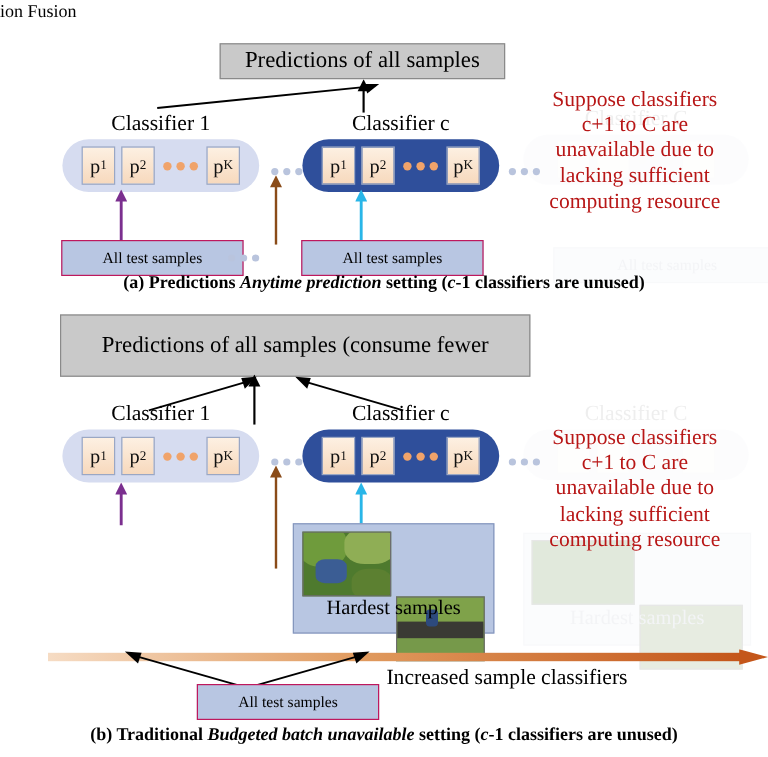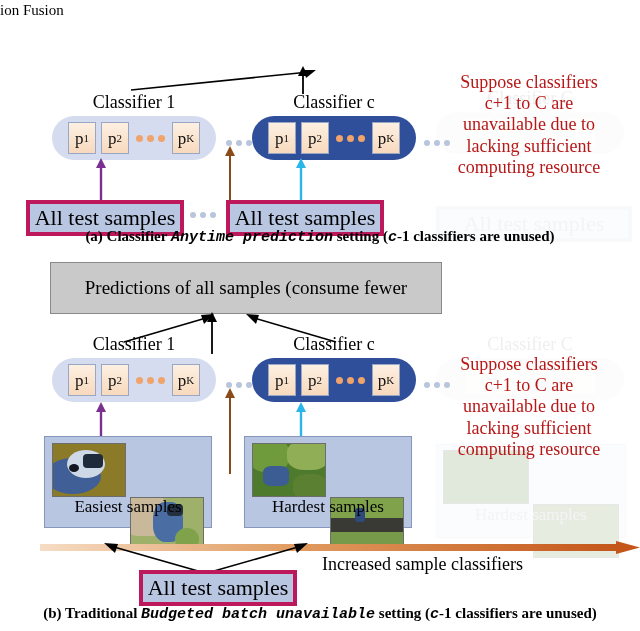--- a/index.html
+++ b/index.html
@@ -14,23 +14,23 @@
   #hdr-left{position:absolute;left:0px;top:0px;font-size:15px;font-family:"Liberation Serif",serif;white-space:nowrap;}
   #hdr-right{position:absolute;left:178px;top:0px;font-size:15px;font-family:"Liberation Serif",serif;white-space:nowrap;}
 
   
   .grey-box{
     background:#c9c9c9;border:1px solid #8a8a8a;
     display:flex;align-items:center;justify-content:center;
     font-size:19px;line-height:1.05;text-align:center;
   }
   .blue-box{
-    background:#b8c6e2;border:4px solid #be185d;
+    background:#b8c6e2;border:1px solid #be185d;
     display:flex;align-items:center;justify-content:center;
-    font-size:22px;text-align:center;
+    font-size:13px;text-align:center;margin-left:25px;
   }
   .clf-title{font-size:18px;text-align:center;white-space:nowrap;}
   .clf-title.faded{color:#cfcfcf;}
 
   
   .pill{
     border-radius:22px;display:flex;align-items:center;
     justify-content:center;gap:5px;box-sizing:border-box;
   }
   .pill.light{background:#d6dcf0;}
@@ -52,21 +52,21 @@
 
   
   .red-note{
     color:#b81717;font-size:18px;line-height:1.18;text-align:center;
     font-family:"Liberation Serif",serif;
   }
   .caption{
     font-size:15px;font-weight:bold;text-align:center;width:100%;
     white-space:nowrap;
   }
-  .caption em{font-style:italic;font-family:Liberation Mono, monospace;}
+  .caption em{font-style:italic;}
 
   
   .photo{border:1px solid #6d6d6d;overflow:hidden;position:relative;}
   .ph-jay1{background:#8b7a28;}
   .ph-jay2{background:#9fb06a;}
   .ph-tree{background:#4e7a2e;}
   .ph-fence{background:#6e8f4a;}
   .photo .blob{position:absolute;border-radius:50%;}
   .faded-wrap{opacity:.16;}
 </style>
@@ -87,20 +87,21 @@
       <div class="dots ghost">
           <i></i>
           <i></i>
           <i></i>
         </div>
       <div class="pbox faded"></div>
     </div>
     <div class="blue-box abs" style="left:6px;top:118px;width:188px;height:28px;background:#e9edf5;border-color:#d6dbe6;color:#b9c0cd;">All test samples</div>
   </div>
 
+  <div class="grey-box abs" style="left:183px;top:6px;width:236px;height:28px;">Predictions of all samples</div>
 
   <div class="abs" style="left:126px;top:36px;width:190px;height:26px;">
     <svg width="190" height="26" viewBox="0 0 190 26">
       <line x1="5" y1="24" x2="183" y2="6" stroke="#000" stroke-width="1.6"></line>
       <polygon points="190,4 178,4 180,12" fill="#000"></polygon>
     </svg>
   </div>
   <div class="abs" style="left:296px;top:36px;width:14px;height:28px;">
     <svg width="14" height="28" viewBox="0 0 14 28">
       <line x1="7" y1="28" x2="7" y2="7" stroke="#000" stroke-width="1.8"></line>
@@ -177,21 +178,21 @@
 
   <div class="red-note abs" style="left:418px;top:42px;width:222px;">
     <div>Suppose classifiers</div>
     <div>c+1 to C are</div>
     <div>unavailable due to</div>
     <div>lacking sufficient</div>
     <div>computing resource</div>
   </div>
 
   <div class="caption abs" style="left:0;top:198px;width:640px;">
-    <span>(a) Classifier </span><em>Anytime prediction</em><span> setting (</span><em>c</em><span>-1 classifiers are unused)</span>
+    <span>(a) Predictions </span><em>Anytime prediction</em><span> setting (</span><em>c</em><span>-1 classifiers are unused)</span>
   </div>
 </div>
 
 <div class="abs" style="left:0;top:258px;width:640px;height:373px;">
 
   <div class="abs faded-wrap" style="left:428px;top:76px;width:204px;height:206px;">
     <div class="clf-title faded" style="position:absolute;left:0;top:0;width:204px;color:#999;">Classifier C</div>
     <div class="pill faded abs" style="left:8px;top:24px;width:188px;height:42px;">
       <div class="pbox faded"></div>
       <div class="pbox faded"></div>
@@ -284,35 +285,20 @@
       <polygon points="5,0 0,10 10,10" fill="#8a4b18"></polygon>
     </svg>
   </div>
   <div class="abs" style="left:296px;top:144px;width:10px;height:36px;">
     <svg width="10" height="36" viewBox="0 0 10 36">
       <line x1="5" y1="36" x2="5" y2="8" stroke="#29b6e8" stroke-width="2.4"></line>
       <polygon points="5,0 0,10 10,10" fill="#29b6e8"></polygon>
     </svg>
   </div>
 
-  <div class="abs" style="left:44px;top:178px;width:166px;height:90px;background:#b8c6e2;border:1px solid #8597bd;">
-    <div class="abs photo ph-jay1" style="left:7px;top:6px;width:72px;height:52px;">
-      <div class="blob" style="left:-8px;top:14px;width:56px;height:36px;background:#3f5f96;"></div>
-      <div class="blob" style="left:14px;top:6px;width:38px;height:28px;background:#cfd8e6;"></div>
-      <div class="blob" style="left:30px;top:10px;width:20px;height:14px;background:#1f2a3a;border-radius:4px;"></div>
-      <div class="blob" style="left:16px;top:20px;width:10px;height:8px;background:#11161f;"></div>
-    </div>
-    <div class="abs photo ph-jay2" style="left:85px;top:6px;width:72px;height:52px;">
-      <div class="blob" style="left:-6px;top:-6px;width:40px;height:44px;background:#c9b89a;border-radius:30%;"></div>
-      <div class="blob" style="left:22px;top:4px;width:30px;height:40px;background:#4a6ea3;border-radius:40%;"></div>
-      <div class="blob" style="left:36px;top:6px;width:16px;height:12px;background:#24303f;border-radius:4px;"></div>
-      <div class="blob" style="left:44px;top:30px;width:24px;height:22px;background:#7fa24a;"></div>
-    </div>
-    <div class="abs" style="left:0;top:60px;width:166px;text-align:center;font-size:17px;">Easiest samples</div>
-  </div>
 
   <div class="abs" style="left:244px;top:178px;width:166px;height:90px;background:#b8c6e2;border:1px solid #8597bd;">
     <div class="abs photo ph-tree" style="left:7px;top:6px;width:72px;height:52px;">
       <div class="blob" style="left:-4px;top:-6px;width:40px;height:34px;background:#6f9b3c;border-radius:40%;"></div>
       <div class="blob" style="left:34px;top:-4px;width:42px;height:30px;background:#8fae55;border-radius:40%;"></div>
       <div class="blob" style="left:10px;top:22px;width:26px;height:20px;background:#3b5d94;border-radius:30%;"></div>
       <div class="blob" style="left:40px;top:30px;width:34px;height:26px;background:#5c8031;border-radius:40%;"></div>
     </div>
     <div class="abs photo ph-fence" style="left:85px;top:6px;width:72px;height:52px;">
       <div class="blob" style="left:0;top:0;width:72px;height:22px;background:#7fa24a;border-radius:0;"></div>

